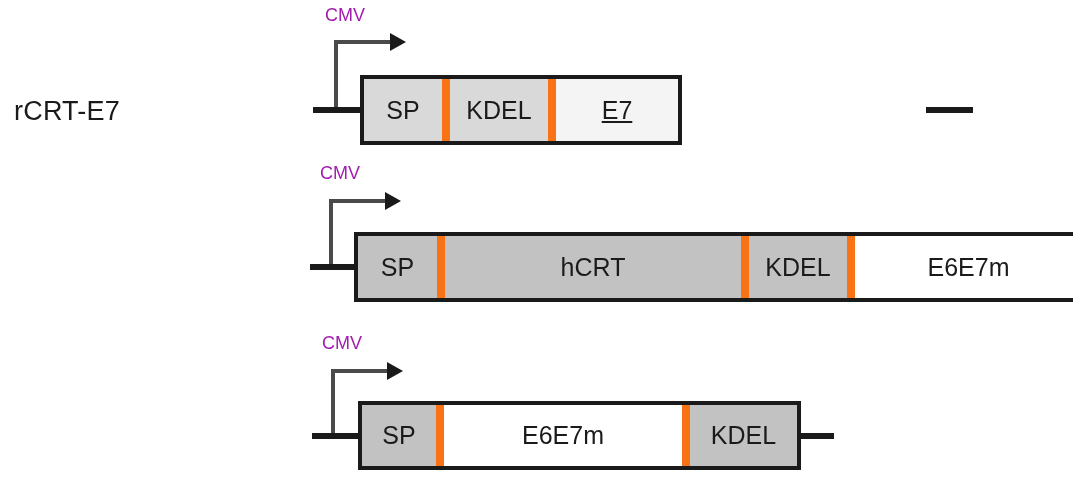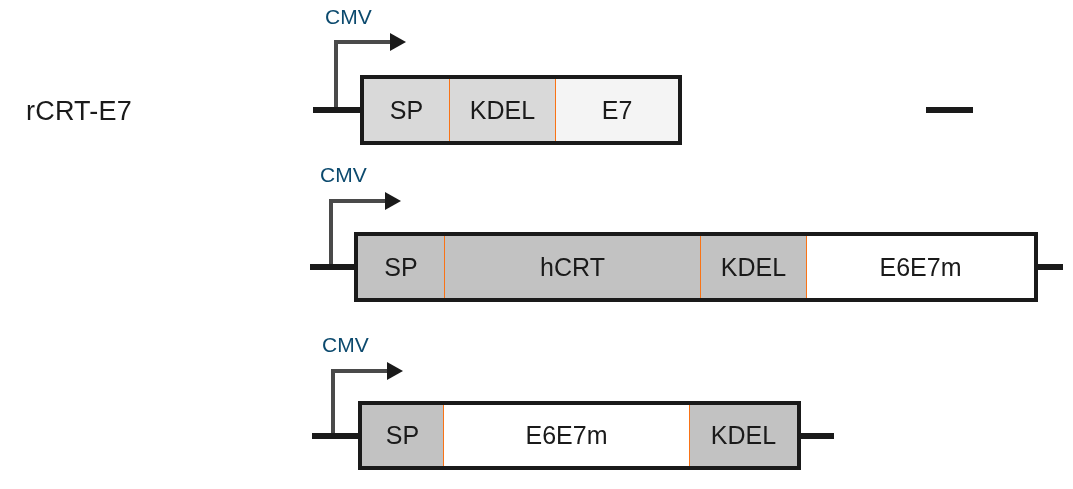--- a/index.html
+++ b/index.html
@@ -49,86 +49,86 @@
   .promoter .head {
     position: absolute;
     width: 0;
     height: 0;
     border-top: 9px solid transparent;
     border-bottom: 9px solid transparent;
     border-left: 16px solid #1a1a1a;
   }
   .cmv-label {
     position: absolute;
-    font-size: 21px;
-    color: #0c4a6e;
+    font-size: 18px;
+    color: #a21caf;
     white-space: nowrap;
   }
   
   .boxrow {
     position: absolute;
     display: flex;
     box-sizing: border-box;
     border: 4px solid #1a1a1a;
     background: #ffffff;
   }
   .seg {
     box-sizing: border-box;
     display: flex;
     align-items: center;
     justify-content: center;
     font-size: 25px;
     color: #1a1a1a;
     white-space: nowrap;
-    border-right: 1px solid #f97316;
+    border-right: 8px solid #f97316;
     overflow: hidden;
   }
   .seg:last-child {
     border-right: none;
   }
 </style>
 </head>
 <body>
 
 <div id="figure">
 
-  <div class="row-label" style="left:14px; top:96px;margin-left:12px;">rCRT-E7</div>
+  <div class="row-label" style="left:14px; top:96px;">rCRT-E7</div>
 
   <div class="cmv-label" style="left:325px; top:5px;">CMV</div>
 
   <div class="promoter" style="left:334px; top:40px; width:80px; height:72px;">
     <div class="arm" style="width:60px;"></div>
     <div class="stem" style="left:0px; top:0px; height:72px;"></div>
     <div class="head" style="left:56px; top:-7px;"></div>
   </div>
 
   <div class="backbone" style="left:313px; top:107px; width:52px;"></div>
   <div class="backbone" style="left:926px; top:107px; width:47px;"></div>
 
   <div class="boxrow" style="left:360px; top:75px; height:70px;">
     <div class="seg" style="width:86px;  background:#d9d9d9;">SP</div>
     <div class="seg" style="width:106px; background:#d9d9d9;">KDEL</div>
-    <div class="seg" style="width:122px; background:#f4f4f4;">E7</div>
+    <div class="seg" style="width:122px; background:#f4f4f4;text-decoration:underline;">E7</div>
   </div>
 
 
   <div class="cmv-label" style="left:320px; top:163px;">CMV</div>
 
   <div class="promoter" style="left:329px; top:199px; width:80px; height:67px;">
     <div class="arm" style="width:60px;"></div>
     <div class="stem" style="left:0px; top:0px; height:67px;"></div>
     <div class="head" style="left:56px; top:-7px;"></div>
   </div>
 
   <div class="backbone" style="left:310px; top:264px; width:50px;"></div>
   <div class="backbone" style="left:1026px; top:264px; width:37px;"></div>
 
   <div class="boxrow" style="left:354px; top:232px; height:70px;">
     <div class="seg" style="width:87px;  background:#c2c2c2;">SP</div>
-    <div class="seg" style="width:256px; background:#c2c2c2;">hCRT</div>
+    <div class="seg" style="width:304px; background:#c2c2c2;">hCRT</div>
     <div class="seg" style="width:106px; background:#c2c2c2;">KDEL</div>
     <div class="seg" style="width:227px; background:#ffffff;">E6E7m</div>
   </div>
 
 
   <div class="cmv-label" style="left:322px; top:333px;">CMV</div>
 
   <div class="promoter" style="left:331px; top:369px; width:80px; height:66px;">
     <div class="arm" style="width:60px;"></div>
     <div class="stem" style="left:0px; top:0px; height:66px;"></div>

